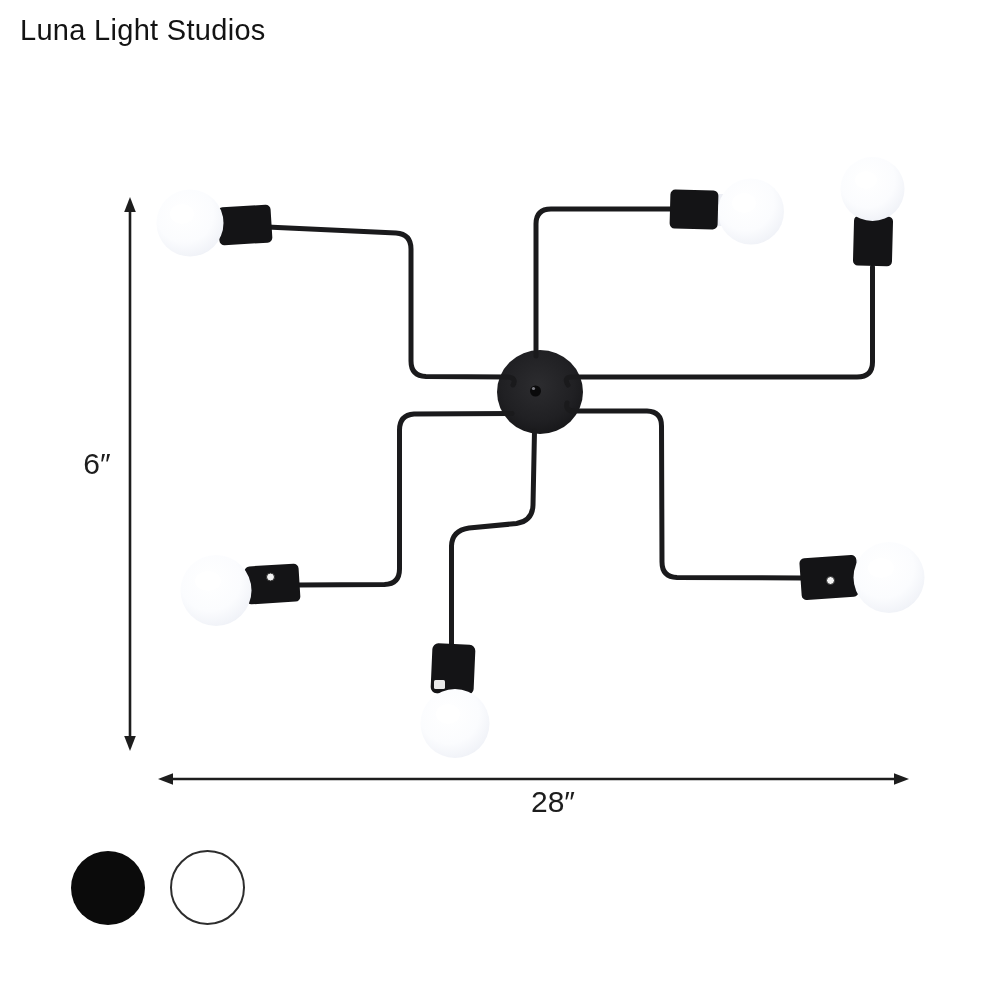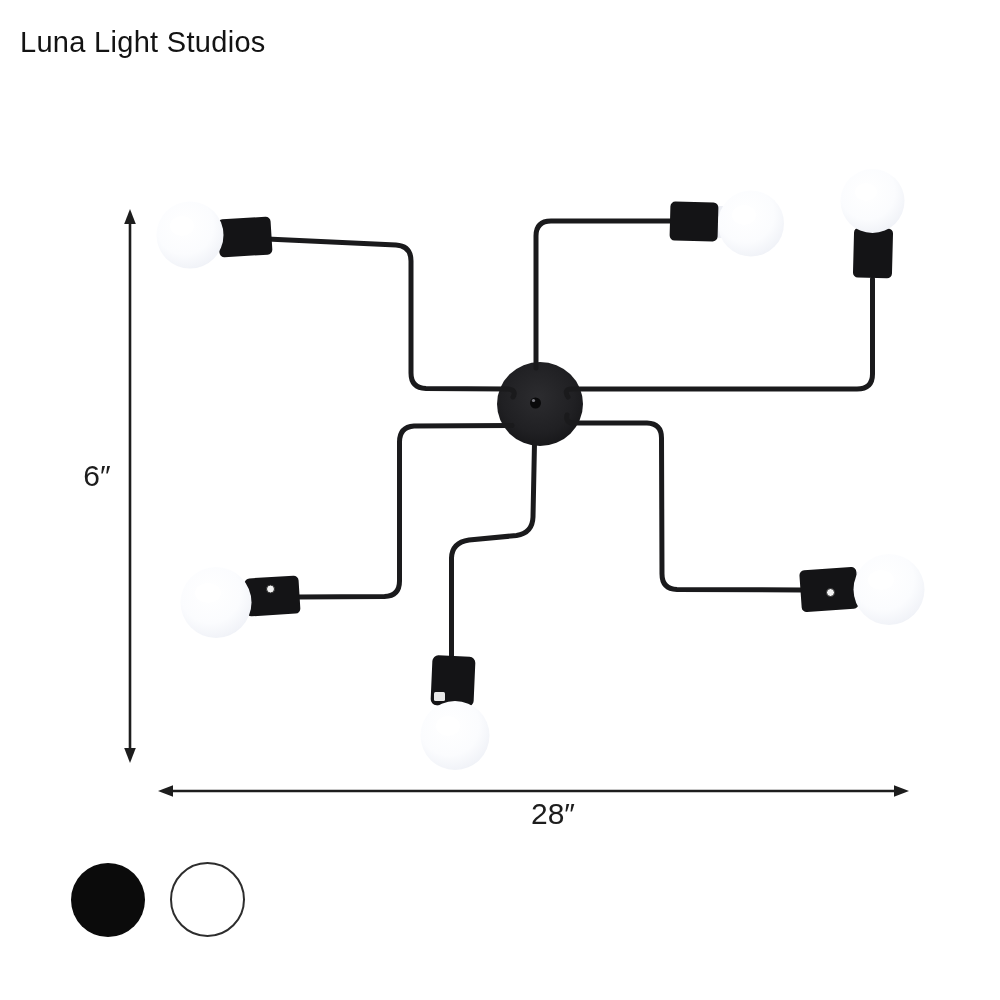--- a/index.html
+++ b/index.html
@@ -4,21 +4,21 @@
 <style>
   html,body{margin:0;padding:0;}
   body{
     width:1000px;height:1000px;background:#ffffff;position:relative;
     font-family:"Liberation Sans", sans-serif;overflow:hidden;
   }
   .brand{
     position:absolute;left:20px;top:15px;font-size:29px;line-height:1.1;
     color:#131313;letter-spacing:.3px;white-space:nowrap;
   }
-  .stage{position:absolute;left:0;top:12px;width:1000px;height:764px;}
+  .stage{position:absolute;left:0;top:0;width:1000px;height:764px;}
   .swatch-row{position:absolute;left:0;top:0;width:1000px;height:1000px;pointer-events:none;}
   .swatch{position:absolute;border-radius:50%;box-sizing:border-box;pointer-events:auto;}
   .swatch.black{left:71px;top:851px;width:74px;height:74px;}
   .swatch.white{left:170px;top:850px;width:75px;height:75px;border:2px solid #2d2d2d;background:#ffffff;}
   svg text{font-family:"Liberation Sans", sans-serif;}
 </style>
 </head>
 <body>
 
 <div class="stage">

